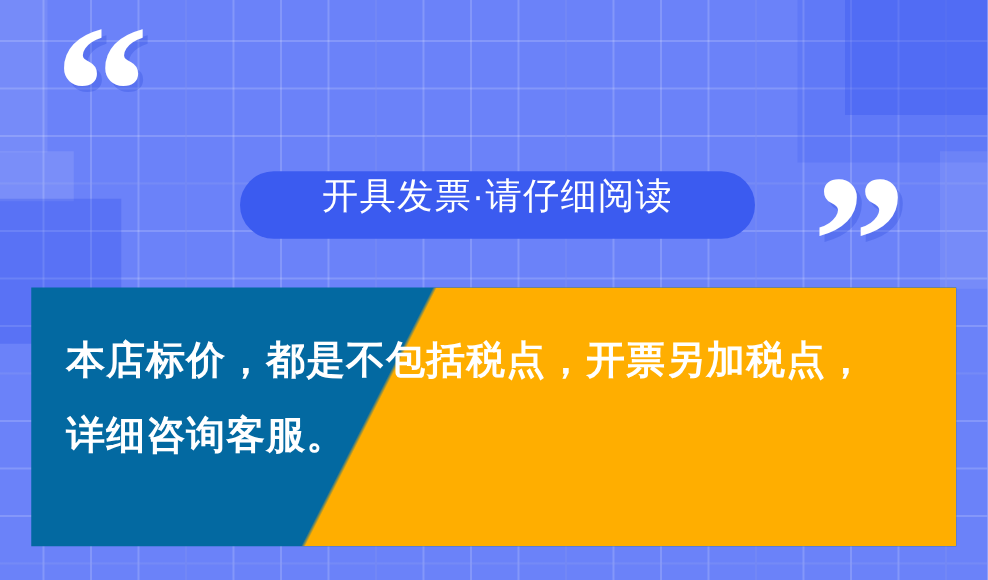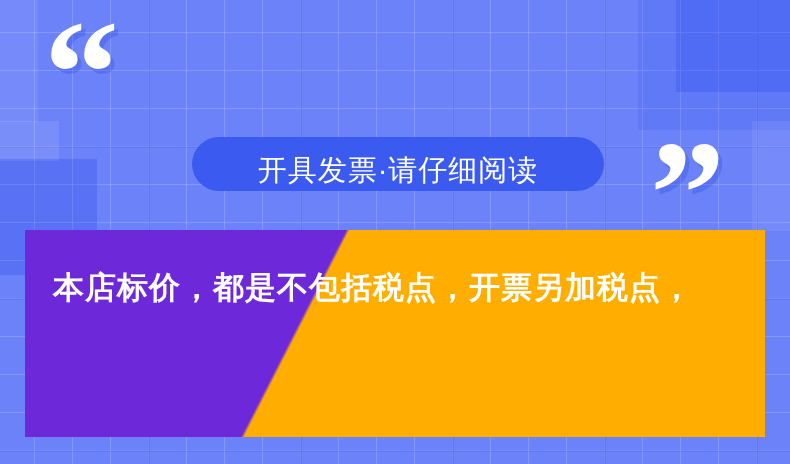--- a/index.html
+++ b/index.html
@@ -64,32 +64,32 @@
     white-space:nowrap;
     text-shadow:4px 5px 0 rgba(40,72,220,0.30);
   }
 
   
   #subtitle-pill{
     position:absolute;left:192px;top:137px;
     width:412px;height:54px;
     border-radius:27px;
     background:#3b5bf0;
-    display:flex;align-items:flex-end;justify-content:center;
+    display:flex;align-items:flex-start;justify-content:center;
   }
   #subtitle-text{
     color:#ffffff;font-size:29px;font-weight:400;
     letter-spacing:1px;white-space:nowrap;
   }
 
   
   #orange-panel{
     position:absolute;left:25px;top:230px;
     width:740px;height:207px;
-    background:#6d28d9;
+    background:#0369a1;
     overflow:hidden;
   }
   #orange-highlight{
     position:absolute;inset:0;
     background:linear-gradient(117deg,
        rgba(255,174,0,0) 0%,
        rgba(255,174,0,0) 38%,
        rgba(255,174,0,1) 38.4%,
        rgba(255,174,0,1) 100%);
   }
@@ -121,16 +121,17 @@
   <div id="subtitle-pill">
     <span id="subtitle-text">开具发票·请仔细阅读</span>
   </div>
 
   <div class="quote" id="quote-close">”</div>
 
   <div id="orange-panel">
     <div id="orange-highlight"></div>
     <div id="orange-text">
       <div>本店标价，都是不包括税点，开票另加税点，</div>
+      <div>详细咨询客服。</div>
     </div>
   </div>
 
 </div>
 
 </body></html>

